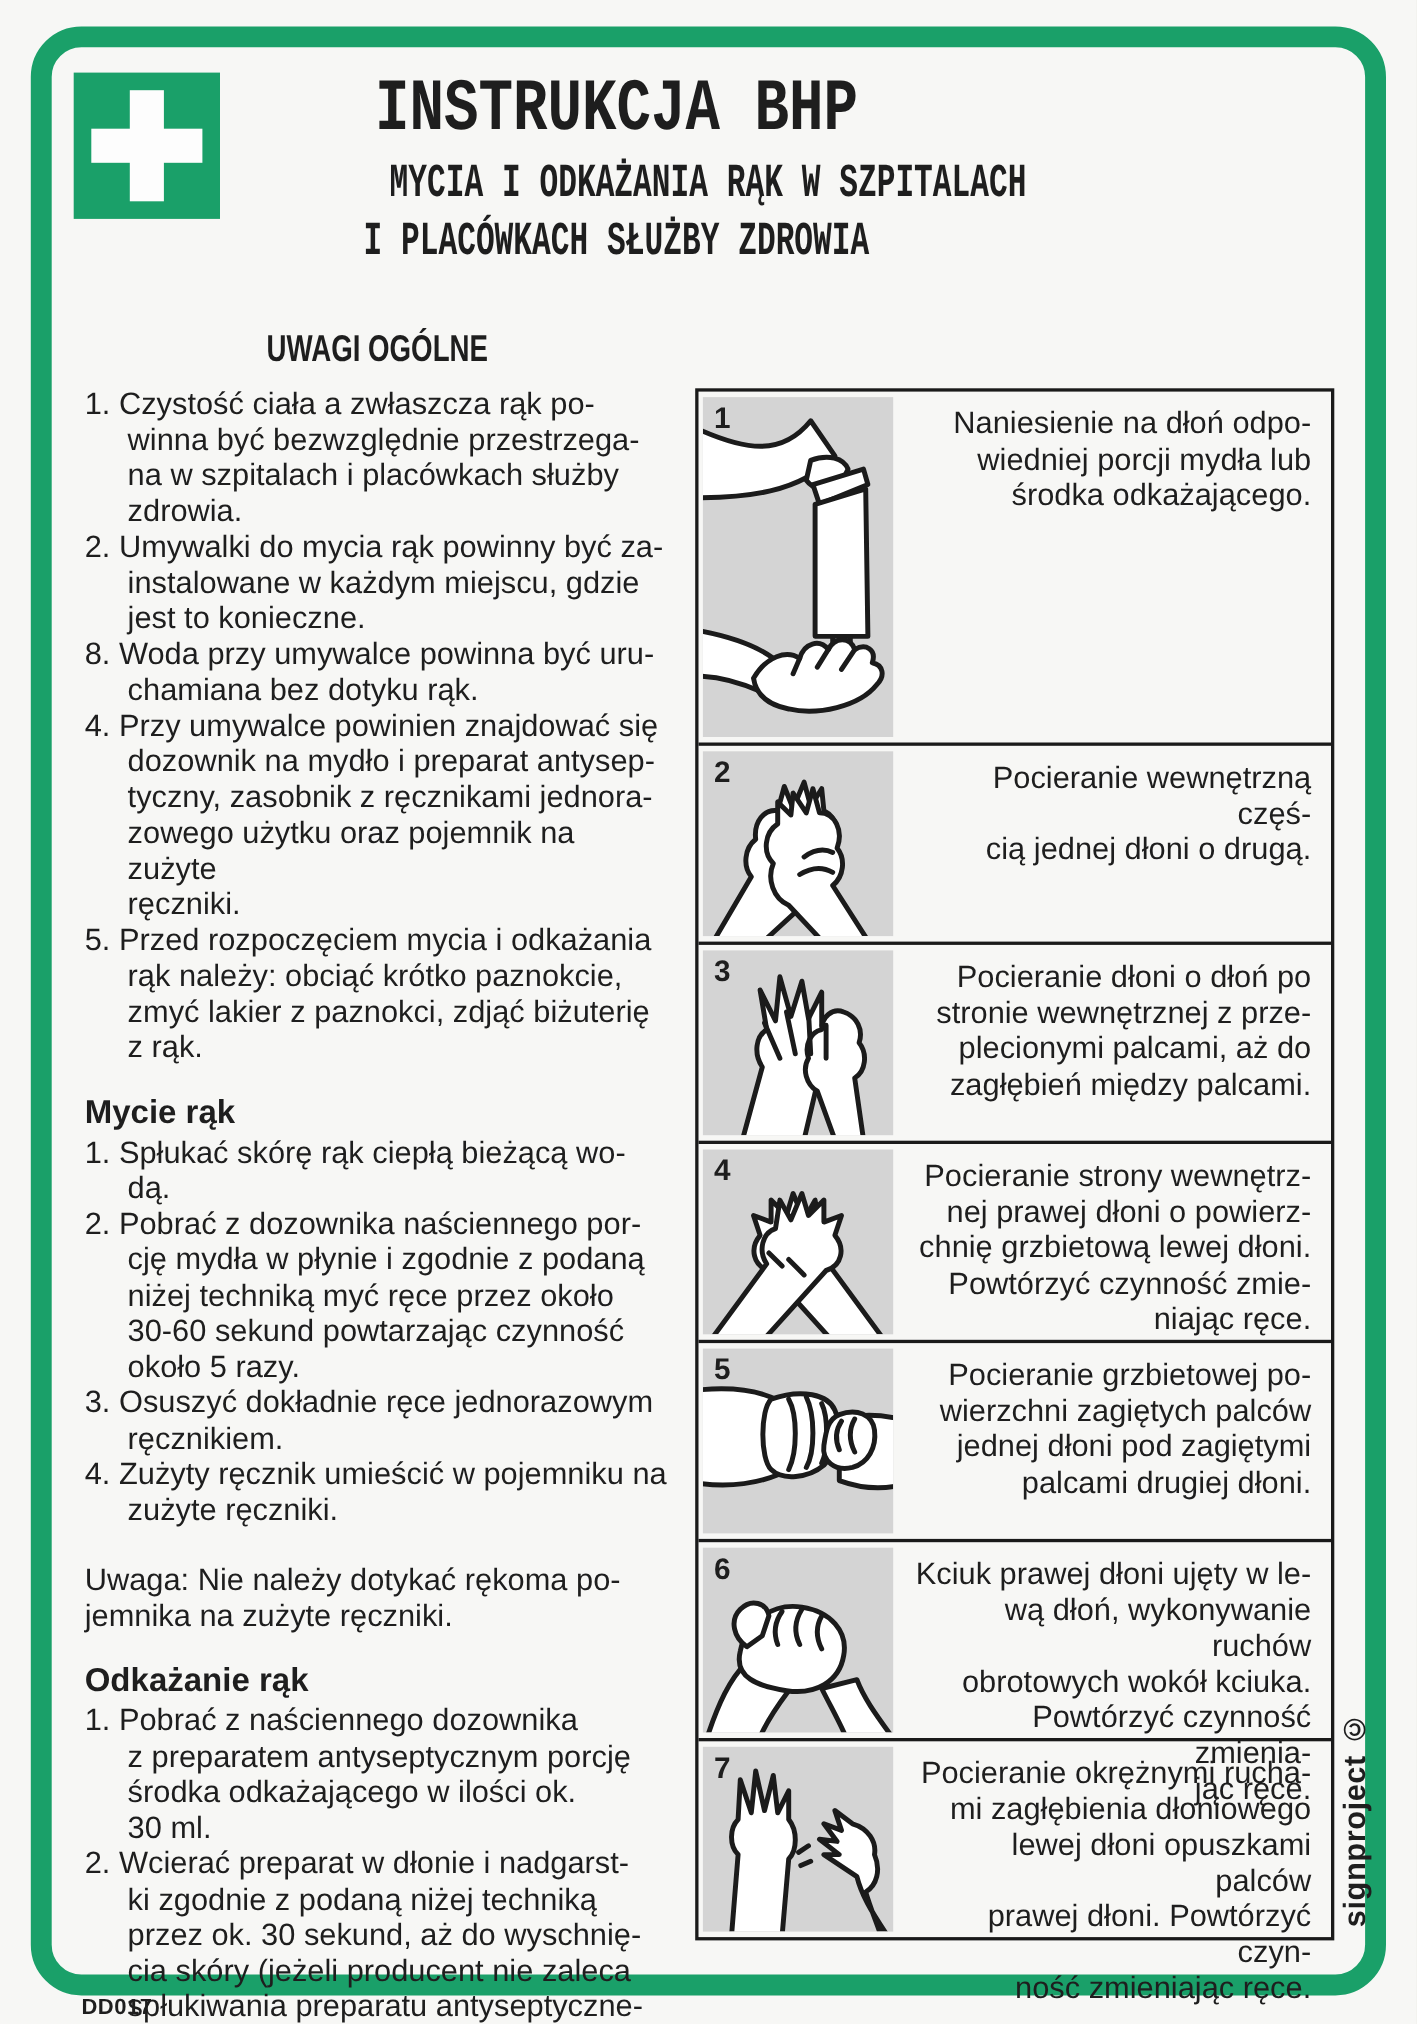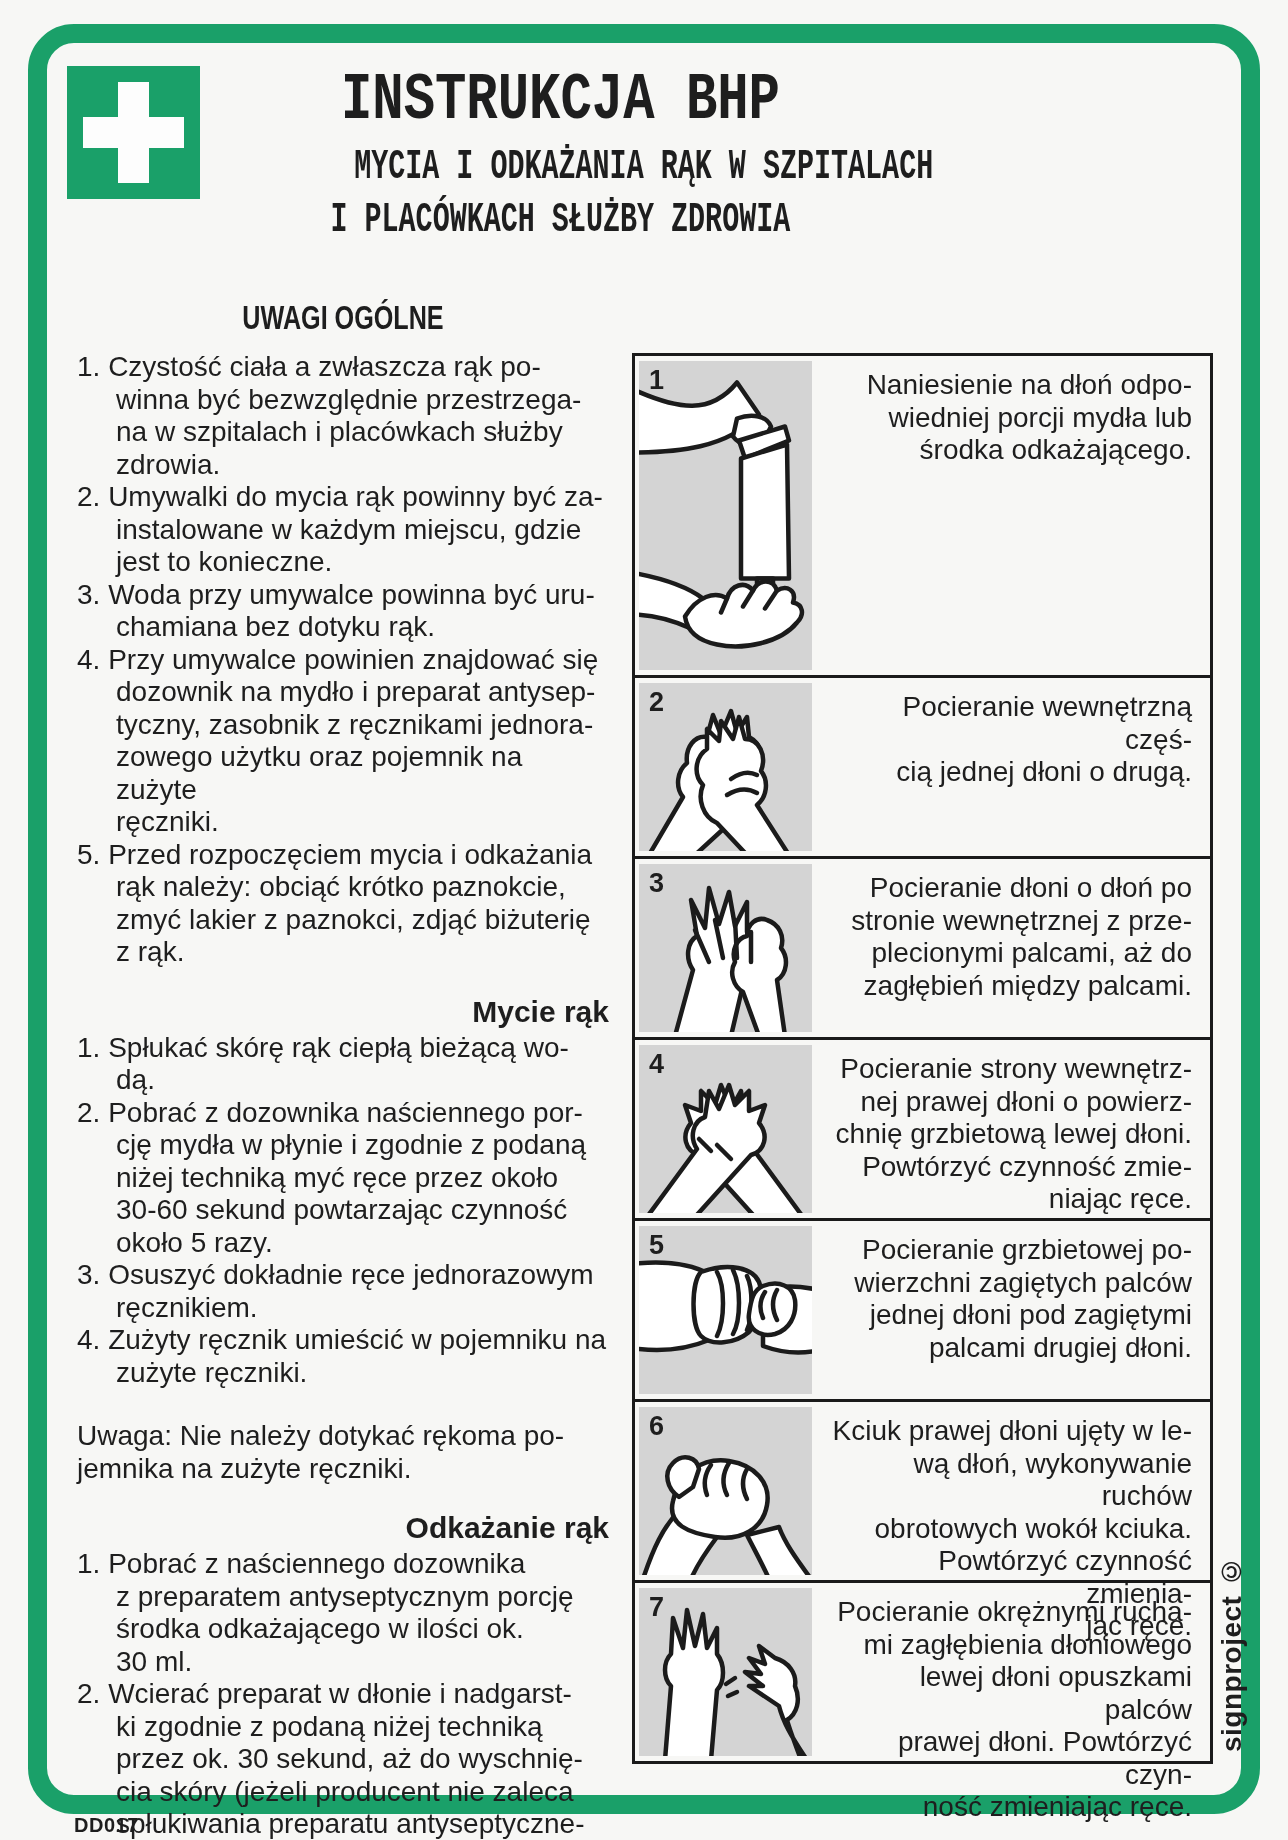--- a/index.html
+++ b/index.html
@@ -26,21 +26,21 @@
   .main-title{font-size:67px;font-weight:bold;line-height:1.04;white-space:nowrap;}
   .subtitle{font-size:43px;font-weight:bold;line-height:1.06;margin-top:8px;white-space:nowrap;}
   .sq-title{display:inline-block;transform:scaleX(.78);}
   .sq-sub{display:inline-block;transform:scaleX(.66);}
   .sq-head{display:inline-block;transform:scaleX(.74);}
   .sq-head2{display:inline-block;transform:scaleX(.62);white-space:nowrap;}
 
   .left-col{position:absolute;left:77px;top:298px;width:532px;}
   .col-heading{text-align:center;font-size:34px;font-weight:bold;margin-bottom:14px;white-space:nowrap;}
   .item{font-size:28px;line-height:32.5px;white-space:pre-line;padding-left:39px;text-indent:-39px;}
-  .sec-heading{font-size:30px;font-weight:bold;margin-top:26px;margin-bottom:3px;text-align:right;}
+  .sec-heading{font-size:30px;font-weight:bold;margin-top:26px;margin-bottom:3px;}
   .note{font-size:28px;line-height:32.5px;white-space:pre-line;margin-top:31px;}
 
   .right-heading{position:absolute;left:632px;top:300px;width:581px;text-align:center;font-size:34px;font-weight:bold;}
   .tech-table{position:absolute;left:632px;top:353px;width:581px;border:3px solid var(--line);box-sizing:border-box;background:var(--paper);}
   .step-row{position:relative;height:181px;box-sizing:border-box;border-top:3px solid var(--line);}
   .step-row.first{height:319px;border-top:none;}
   .ill{position:absolute;left:4px;top:5px;bottom:5px;width:173px;background:var(--panel);overflow:hidden;}
   .ill svg{position:absolute;left:0;top:0;width:100%;height:100%;}
   .step-num{position:absolute;left:10px;top:4px;font-size:27px;font-weight:bold;z-index:2;}
   .step-text{margin-left:196px;padding:13px 18px 0 0;font-size:28px;line-height:32.5px;white-space:pre-line;text-align:right;}
@@ -70,21 +70,21 @@
   <div class="left-col">
     <div class="col-heading"><span class="sq-head">UWAGI OGÓLNE</span></div>
     <div id="left-blocks">
         <div class="item">1. Czystość ciała a zwłaszcza rąk po-
 winna być bezwzględnie przestrzega-
 na w szpitalach i placówkach służby
 zdrowia.</div>
         <div class="item">2. Umywalki do mycia rąk powinny być za-
 instalowane w każdym miejscu, gdzie
 jest to konieczne.</div>
-        <div class="item">3. Woda przy umywalce powinna być uru-
+        <div class="item">8. Woda przy umywalce powinna być uru-
 chamiana bez dotyku rąk.</div>
         <div class="item">4. Przy umywalce powinien znajdować się
 dozownik na mydło i preparat antysep-
 tyczny, zasobnik z ręcznikami jednora-
 zowego użytku oraz pojemnik na zużyte
 ręczniki.</div>
         <div class="item">5. Przed rozpoczęciem mycia i odkażania
 rąk należy: obciąć krótko paznokcie,
 zmyć lakier z paznokci, zdjąć biżuterię
 z rąk.</div>

